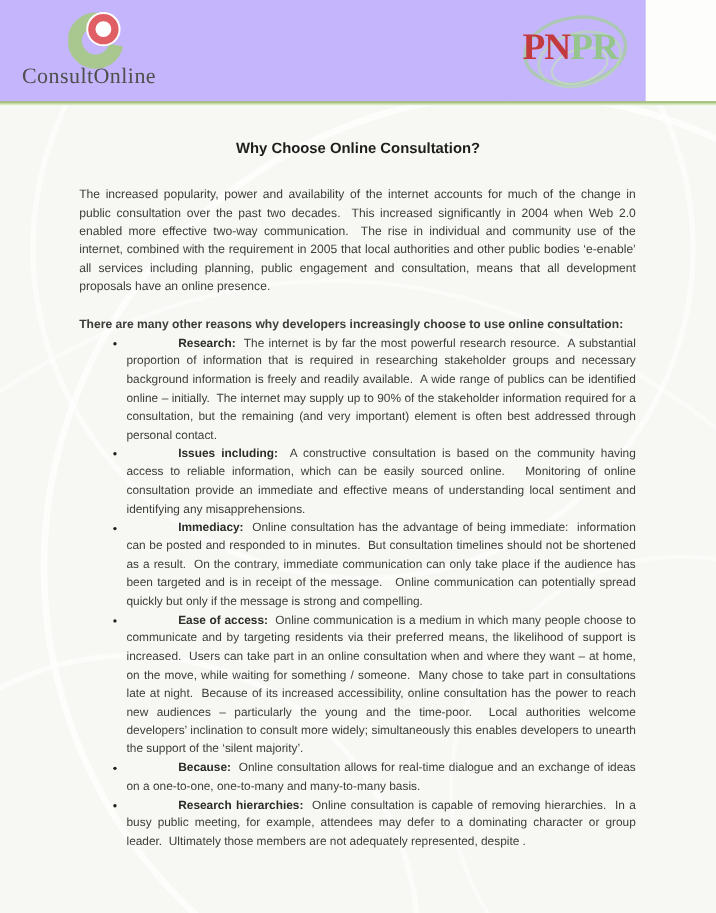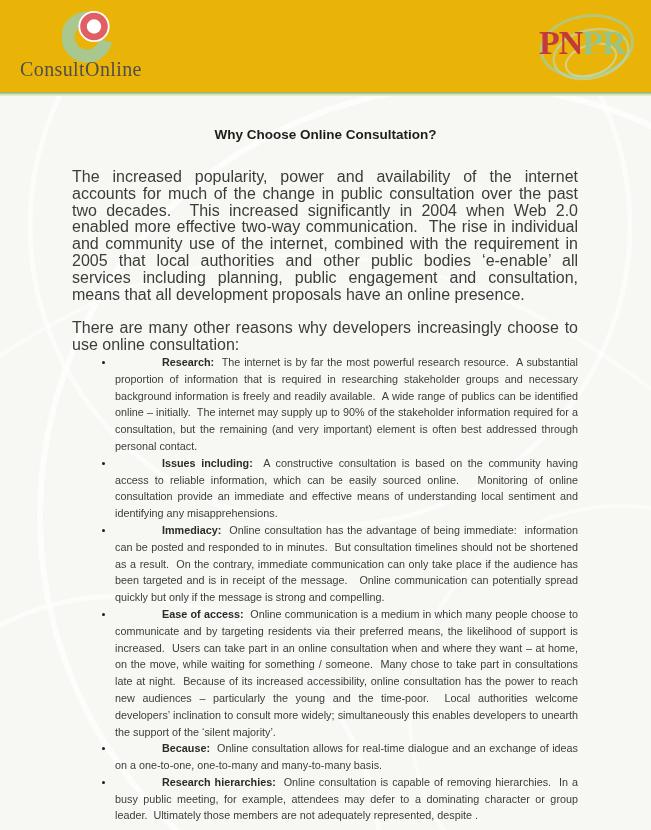--- a/index.html
+++ b/index.html
@@ -3,21 +3,21 @@
 <meta charset="utf-8">
 <style>
   html,body{margin:0;padding:0;}
   body{
     width:651px;height:830px;position:relative;overflow:hidden;
     background:#fdfdfb;
     font-family:"Liberation Sans",sans-serif;
     -webkit-font-smoothing:antialiased;
   }
   
-  .header{position:absolute;top:0;left:0;width:651px;height:92px;background:#eab308;}
+  .header{position:absolute;top:0;left:0;width:587px;height:92px;background:#c4b5fd;}
   .co-logo{position:absolute;left:20px;top:6px;width:180px;height:84px;}
   .co-mark{position:absolute;left:42px;top:2px;}
   .co-wordmark{
     position:absolute;left:0;top:52px;
     font-family:"Liberation Serif",serif;
     font-size:20px;color:#4f4f4c;letter-spacing:.4px;
   }
   .pnpr-logo{position:absolute;right:8px;top:4px;width:118px;height:88px;}
   .header-rule{
     position:absolute;top:92px;left:0;width:651px;height:4px;
@@ -29,24 +29,24 @@
     background:#f7f8f3;
   }
   .watermark{position:absolute;inset:0;pointer-events:none;}
   .doc{position:relative;z-index:2;}
   .doc-title{
     margin:31px 0 0 0;text-align:center;
     font-size:13.5px;font-weight:bold;color:#1d1d1b;
   }
   .textblock{
     margin:27px 73px 0 72px;
-    color:#3c3c3a;font-size:16px;line-height:16.8px;
+    color:#3c3c3a;font-size:11px;line-height:16.8px;
     text-align:justify;white-space:pre-wrap;
   }
-  .list-intro{margin-top:17px;}
+  .list-intro{margin-top:17px;font-weight:bold;}
   ul.bullets{
     margin:0 73px 0 72px;padding:0 0 0 43px;
     color:#3c3c3a;font-size:10.8px;line-height:16.8px;
   }
   ul.bullets li{
     text-align:justify;white-space:pre-wrap;
     list-style-type:disc;
   }
   ul.bullets li::marker{font-size:10px;color:#1d1d1b;}
   .b-label{font-weight:bold;color:#2b2b29;padding-left:47px;}

